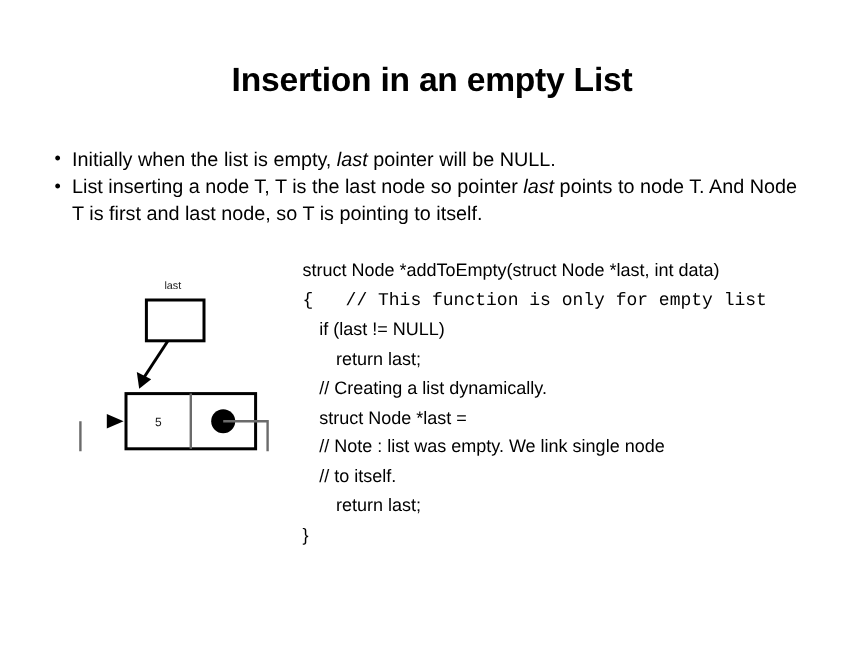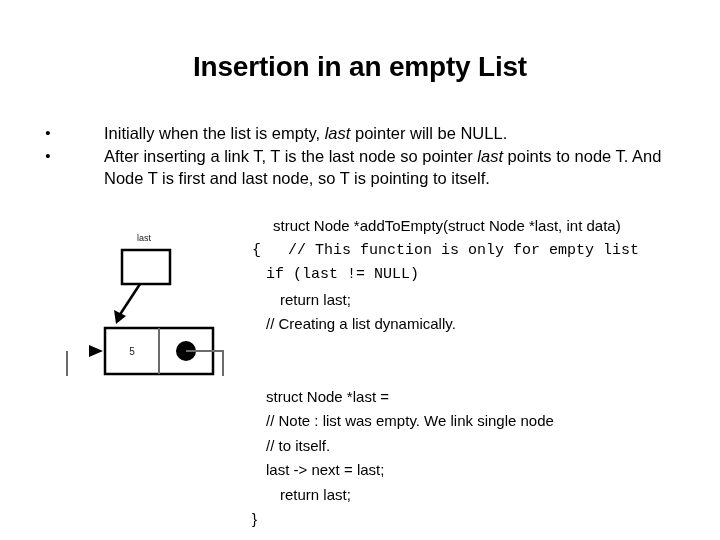--- a/index.html
+++ b/index.html
@@ -46,21 +46,20 @@
   }
   .bullet-marker {
     width: 24px;
     flex: 0 0 24px;
     text-align: center;
     font-size: 15px;
     line-height: 22px;
   }
   .bullet-text {
     flex: 1 1 auto;
-    margin-left: 44px;
   }
   .bullet-text i {
     font-style: italic;
   }
 
   
   #diagram {
     position: absolute;
     left: 57px;
     top: 228px;
@@ -99,21 +98,21 @@
 
 <div id="slide-title">Insertion in an empty List</div>
 
 <div id="bullet-list">
     <div class="bullet-row">
       <span class="bullet-marker">•</span>
       <span class="bullet-text"><span>Initially when the list is empty, </span><i>last</i><span> pointer will be NULL.</span></span>
     </div>
     <div class="bullet-row">
       <span class="bullet-marker">•</span>
-      <span class="bullet-text"><span>After inserting a link T, T is the last node so pointer </span><i>last</i><span> points to node T. And Node T is first and last node, so T is pointing to itself.</span></span>
+      <span class="bullet-text"><span>List inserting a node T, T is the last node so pointer </span><i>last</i><span> points to node T. And Node T is first and last node, so T is pointing to itself.</span></span>
     </div>
   </div>
 
 <div id="diagram">
   <svg width="175" height="148" viewBox="0 0 175 148">
 
     <text id="dgm-pointer-label" class="dgm-label" x="87" y="13" text-anchor="middle">last</text>
 
     <rect x="65" y="22" width="48" height="34" fill="#ffffff" stroke="#000000" stroke-width="2.5"></rect>
 
@@ -129,24 +128,23 @@
     <circle cx="129" cy="123" r="10" fill="#000000"></circle>
 
     <path d="M 129 123 L 166 123 L 166 170 L 10 170 L 10 123" fill="none" stroke="#6b6b6b" stroke-width="2"></path>
     <polygon points="46,123 32,117 32,129" fill="#000000"></polygon>
 
     <text id="dgm-node-caption" class="dgm-label" x="102" y="158" text-anchor="middle">Node T</text>
   </svg>
 </div>
 
 <div id="code-block">
-    <div class="code-line" style="padding-left: 0px; margin-left: 21px;">struct Node *addToEmpty(struct Node *last, int data)</div>
+    <div class="code-line" style="padding-left: 0px;">struct Node *addToEmpty(struct Node *last, int data)</div>
     <div class="code-line" style="padding-left: 0px; font-family: Liberation Mono, monospace;">{   // This function is only for empty list</div>
-    <div class="code-line" style="padding-left: 14px; font-family: Liberation Mono, monospace;">if (last != NULL)</div>
+    <div class="code-line" style="padding-left: 14px;">if (last != NULL)</div>
     <div class="code-line" style="padding-left: 28px;">return last;</div>
     <div class="code-line" style="padding-left: 14px;">// Creating a list dynamically.</div>
-    <div class="code-line" style="padding-left: 14px; margin-top: 48px;">struct Node *last =</div>
+    <div class="code-line" style="padding-left: 14px;">struct Node *last =</div>
     <div class="code-line" style="padding-left: 14px;">// Note : list was empty. We link single node</div>
     <div class="code-line" style="padding-left: 14px;">// to itself.</div>
-    <div class="code-line" style="padding-left: 14px;">last -&gt; next = last;</div>
     <div class="code-line" style="padding-left: 28px;">return last;</div>
     <div class="code-line" style="padding-left: 0px;">}</div>
   </div>
 
 </body></html>

